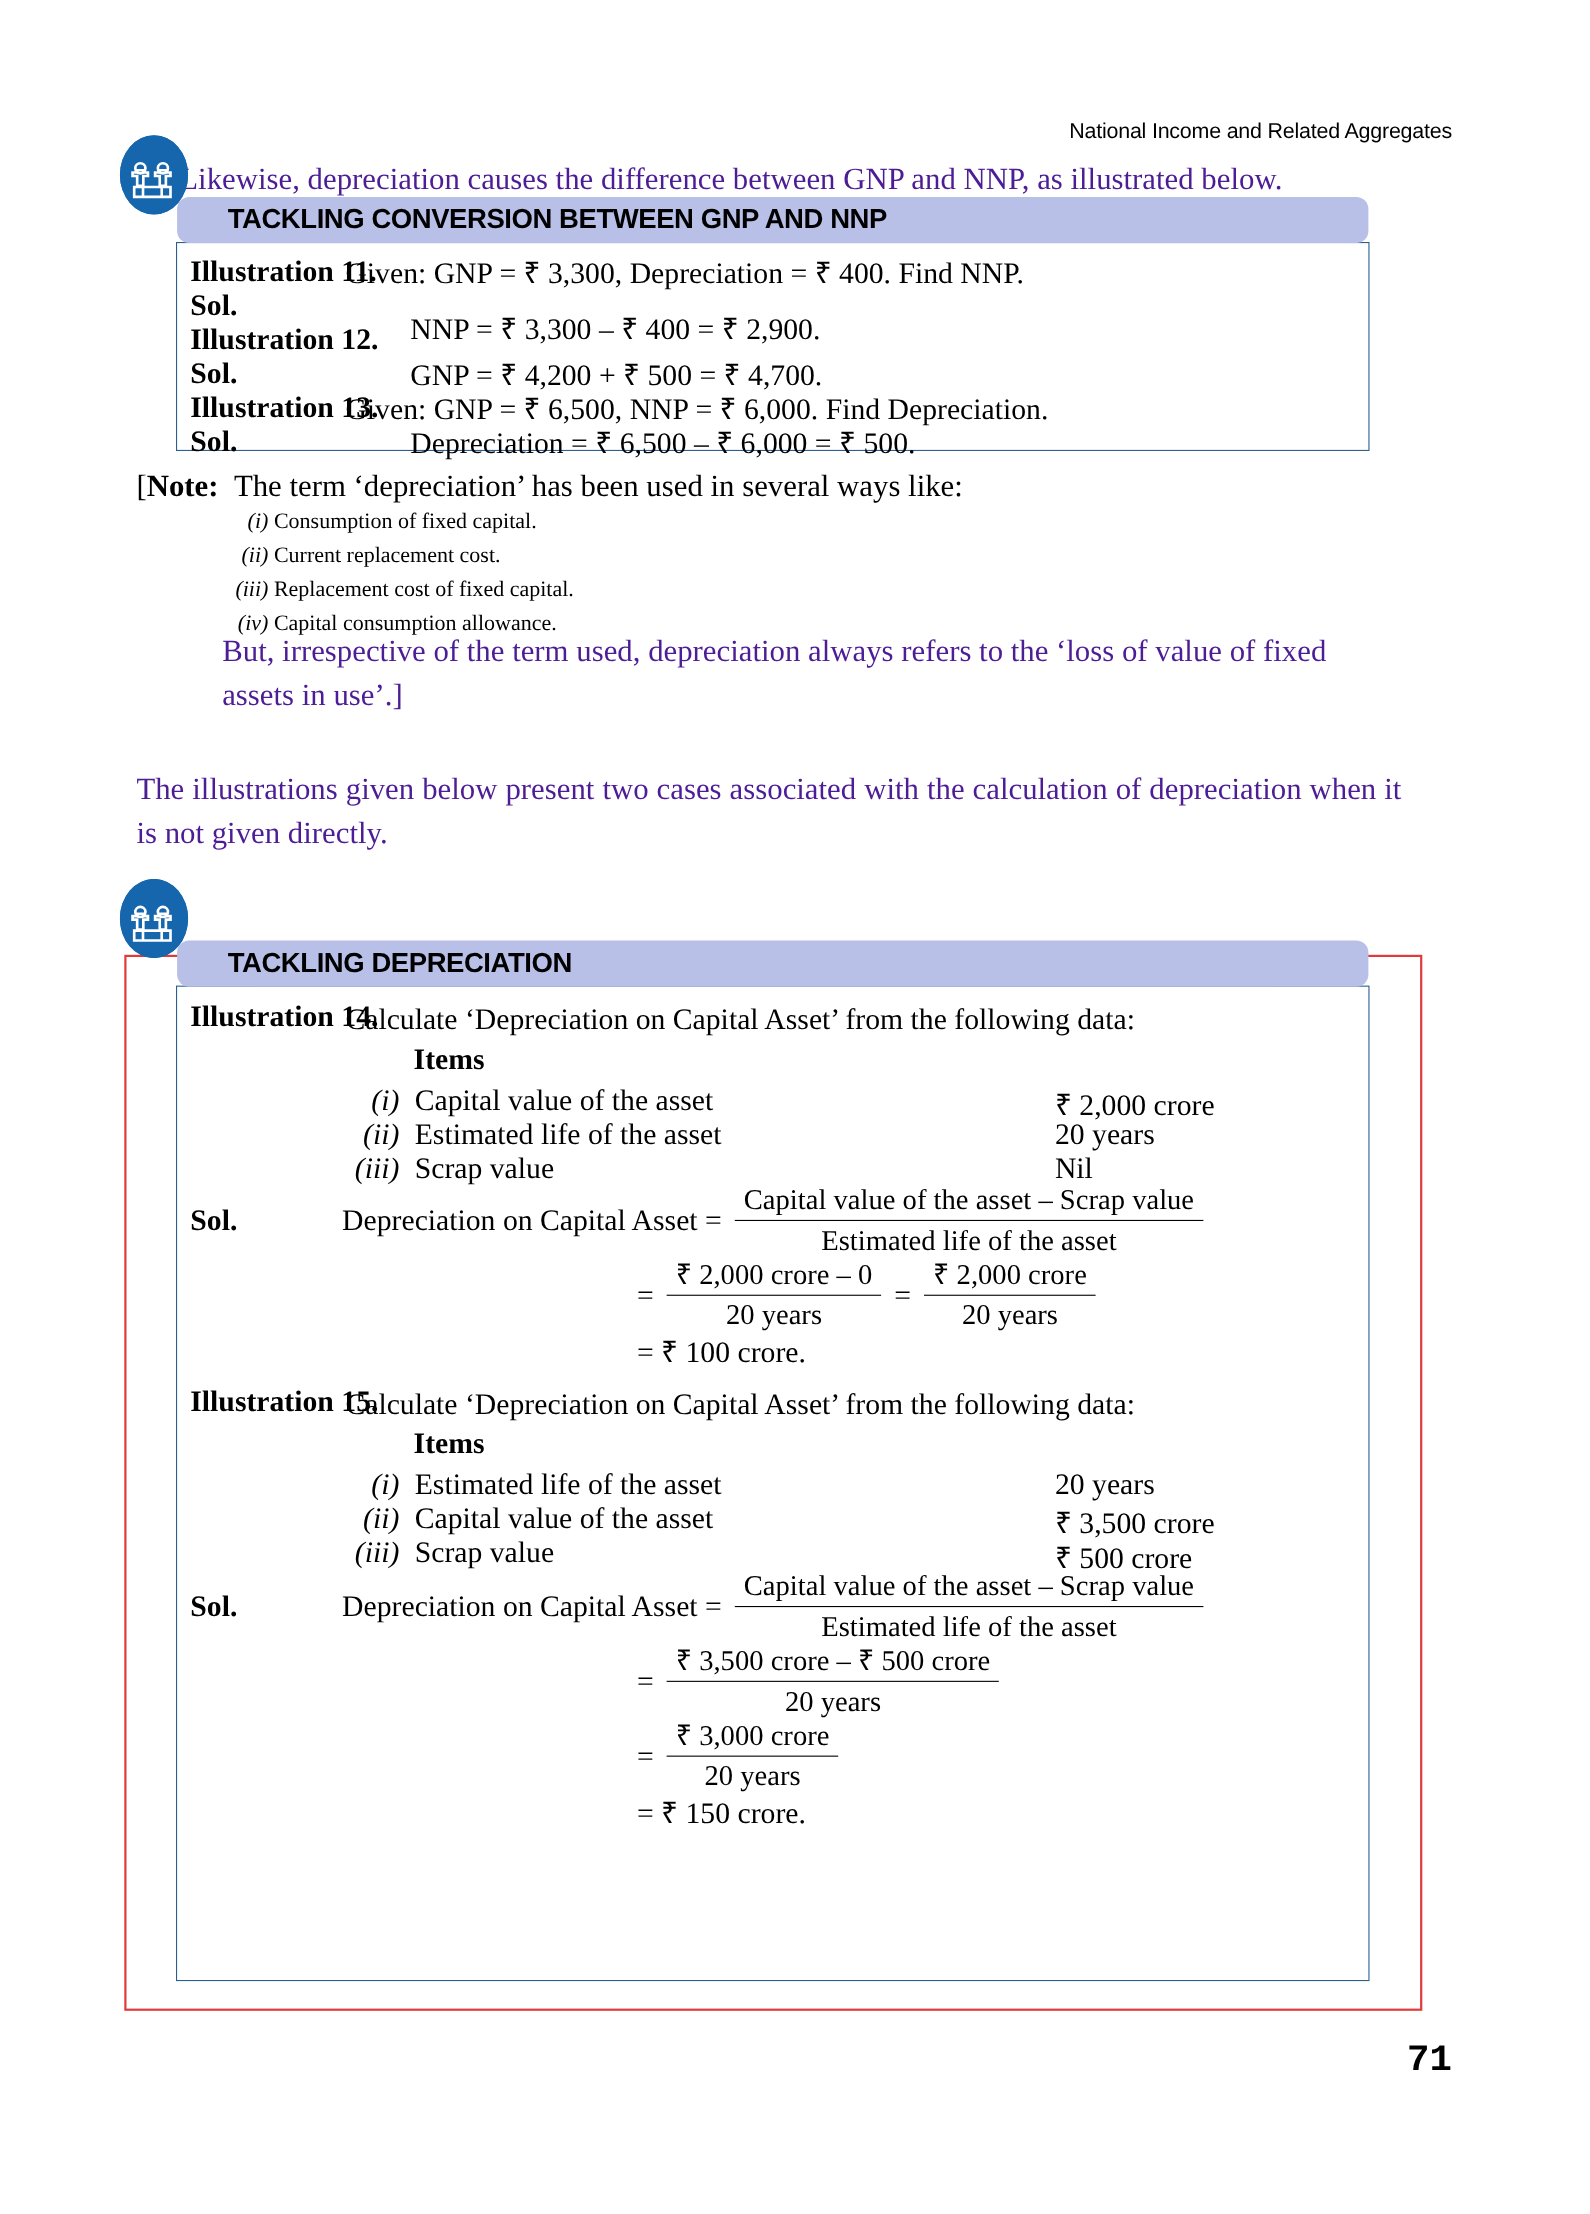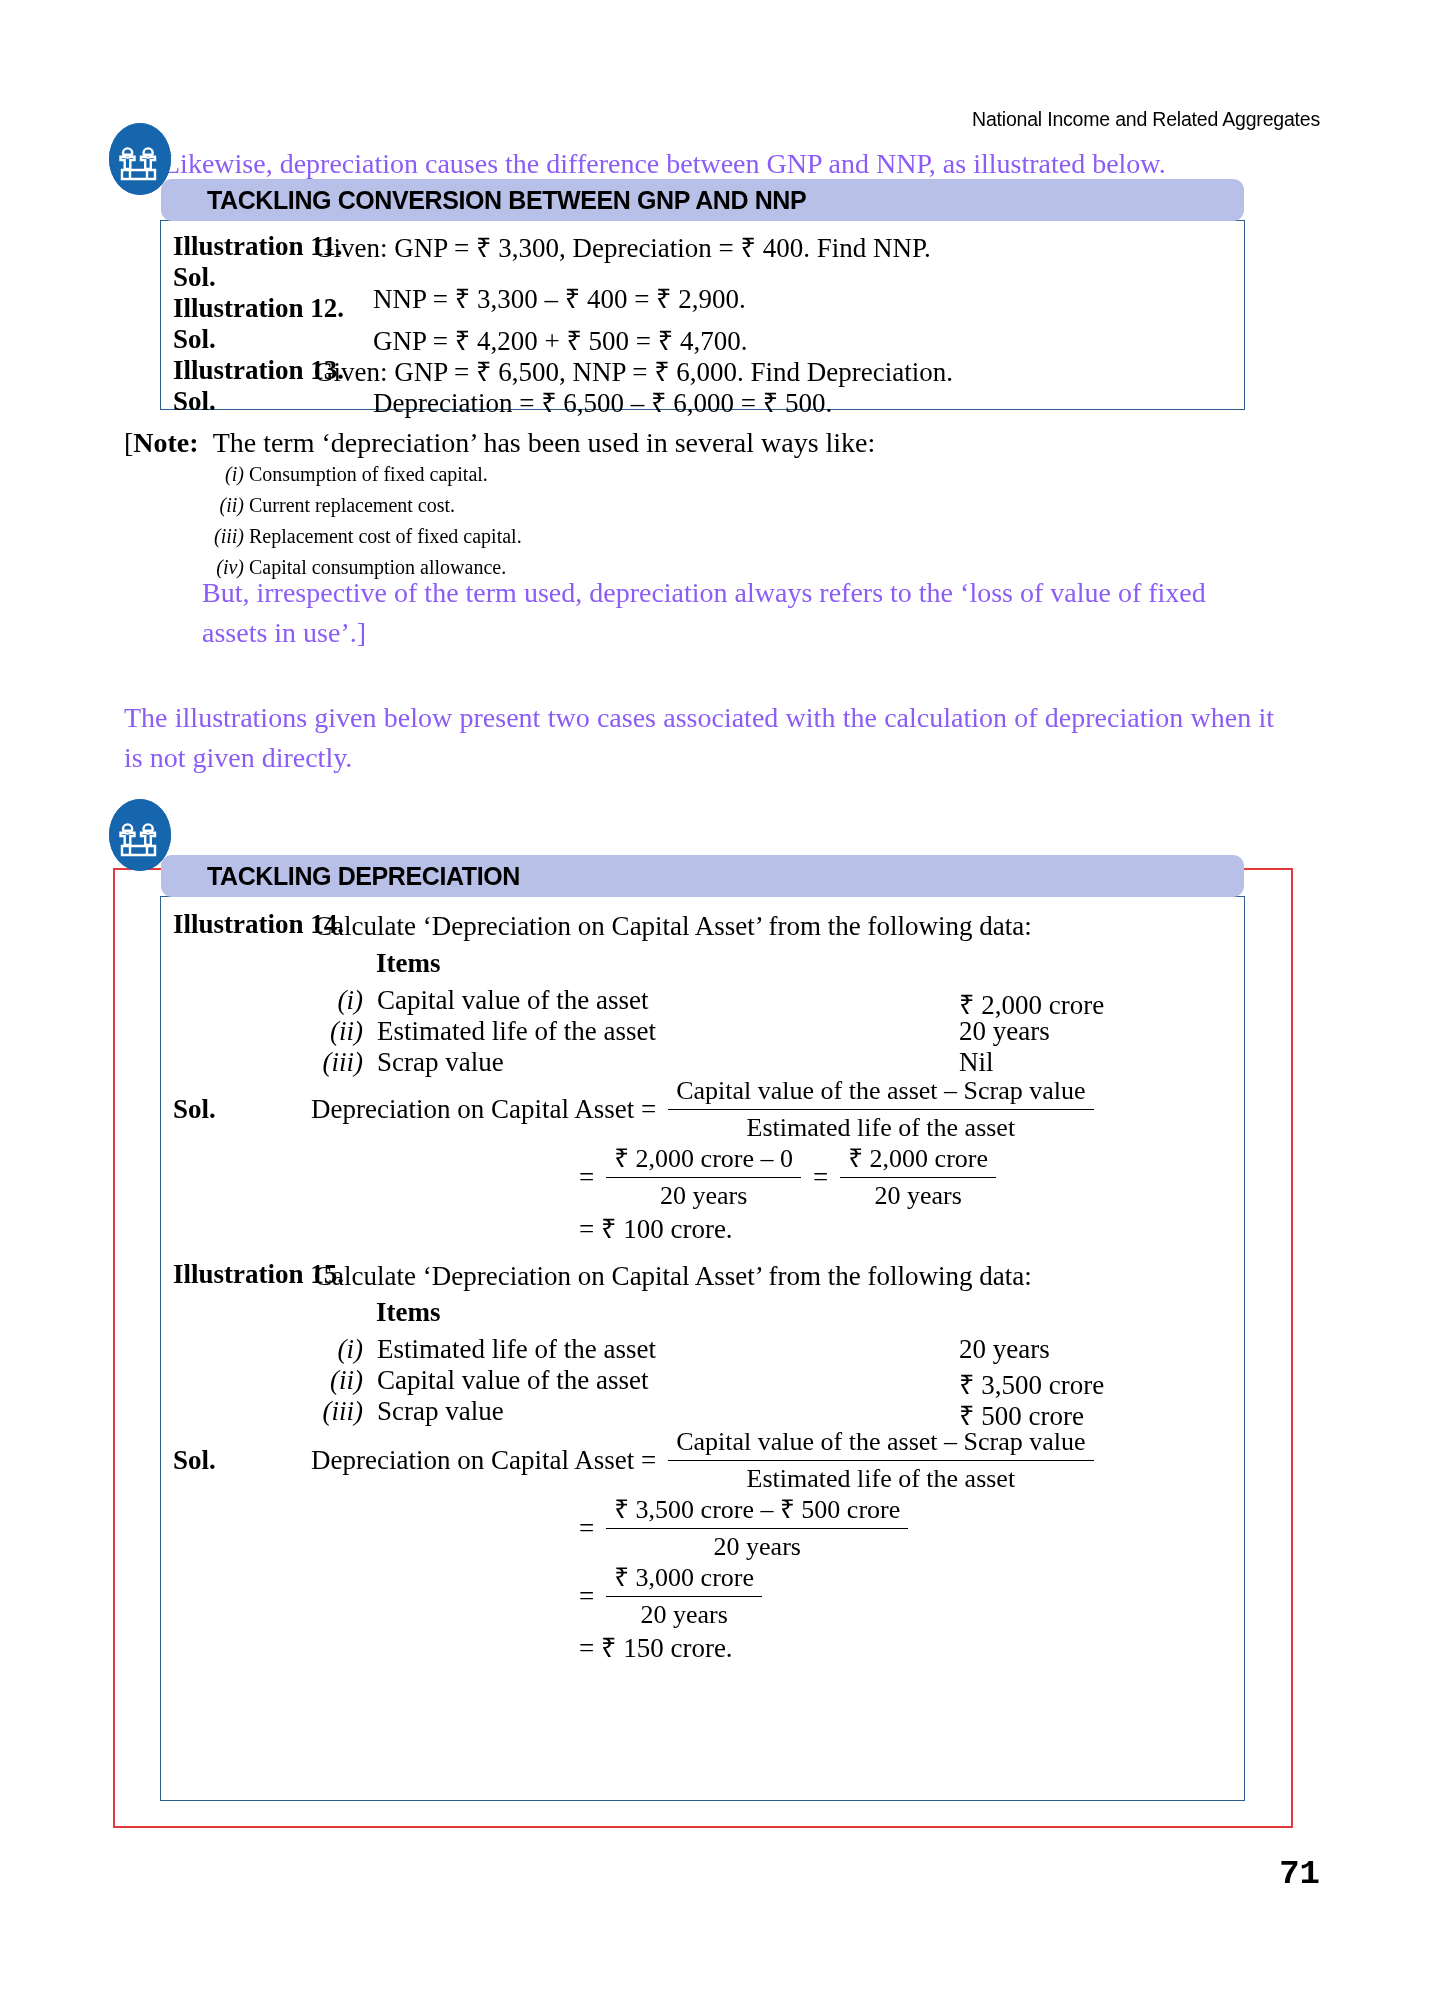--- a/index.html
+++ b/index.html
@@ -31,21 +31,21 @@
     color: #000;
     white-space: nowrap;
   }
 
   
   .para {
     position: absolute;
     font-family: "Liberation Serif", serif;
     font-size: 28px;
     line-height: 40px;
-    color: #8b5cf6;
+    color: #4c1d95;
   }
   .para-lead {
     left: 163px;
     top: 144px;
     width: 1110px;
   }
   .para-justify {
     text-align: justify;
     text-align-last: left;
   }

